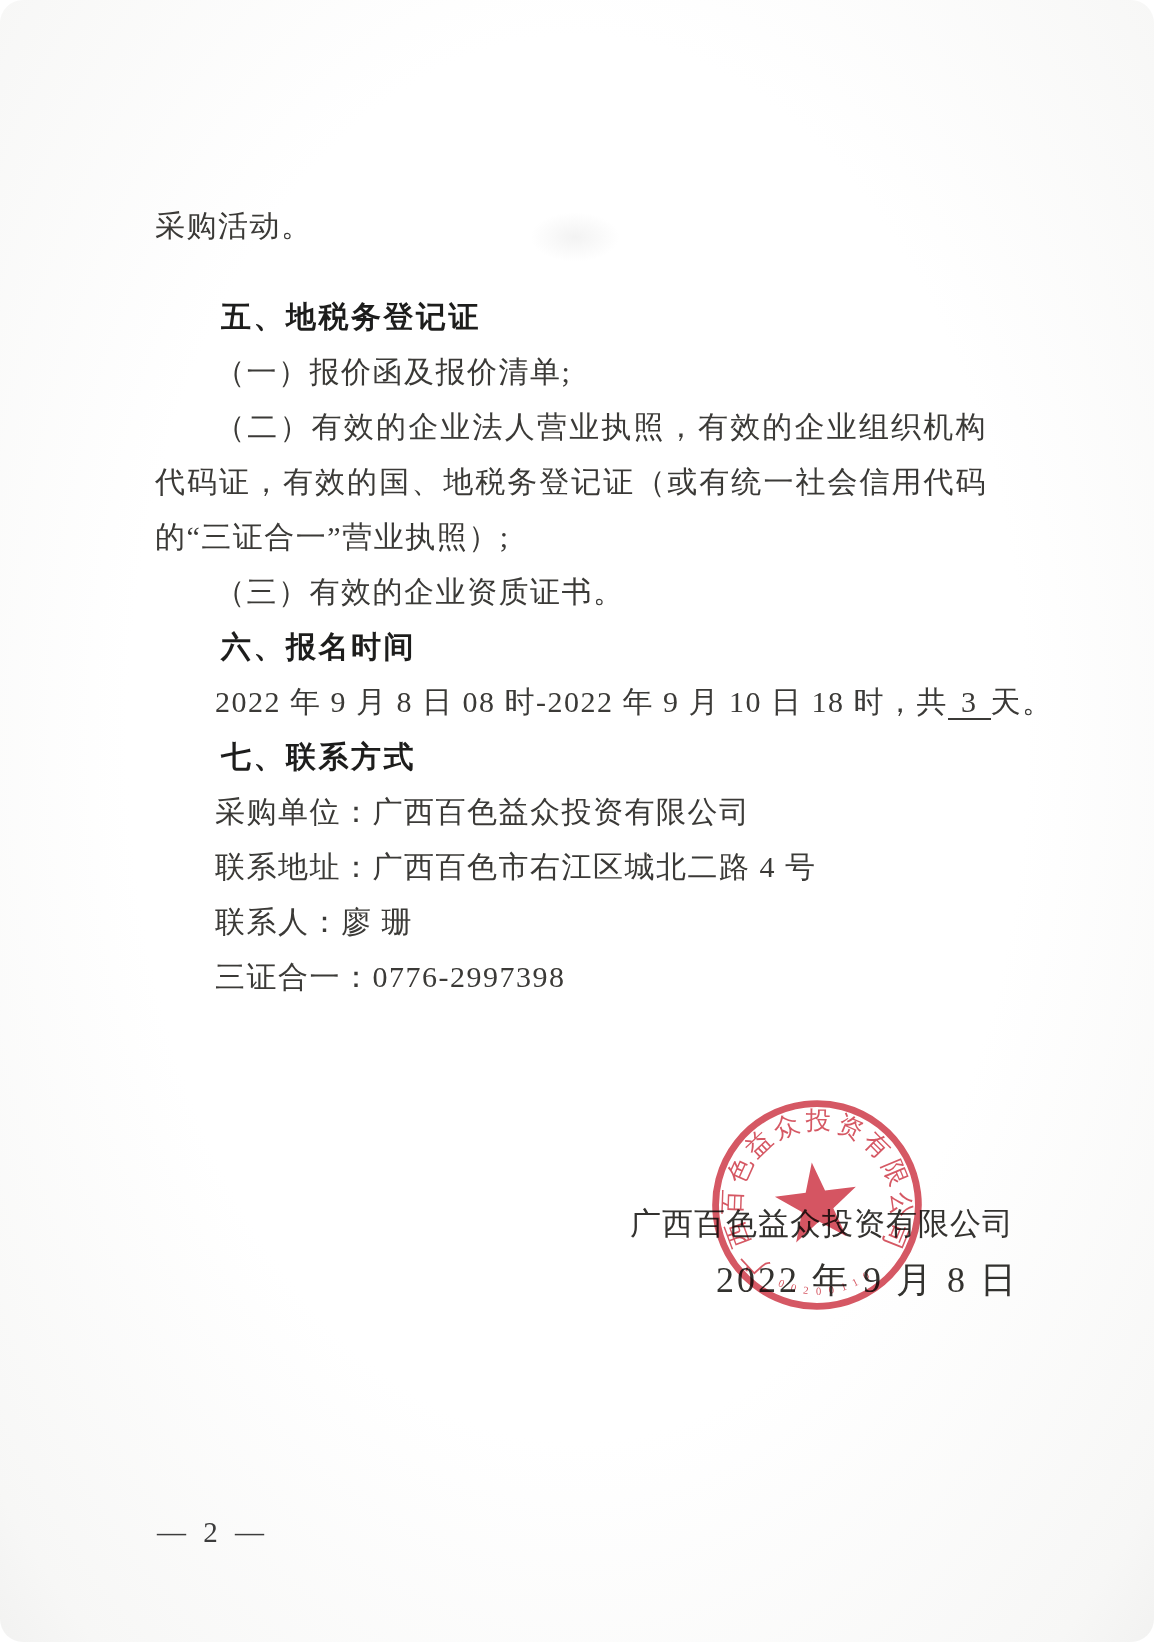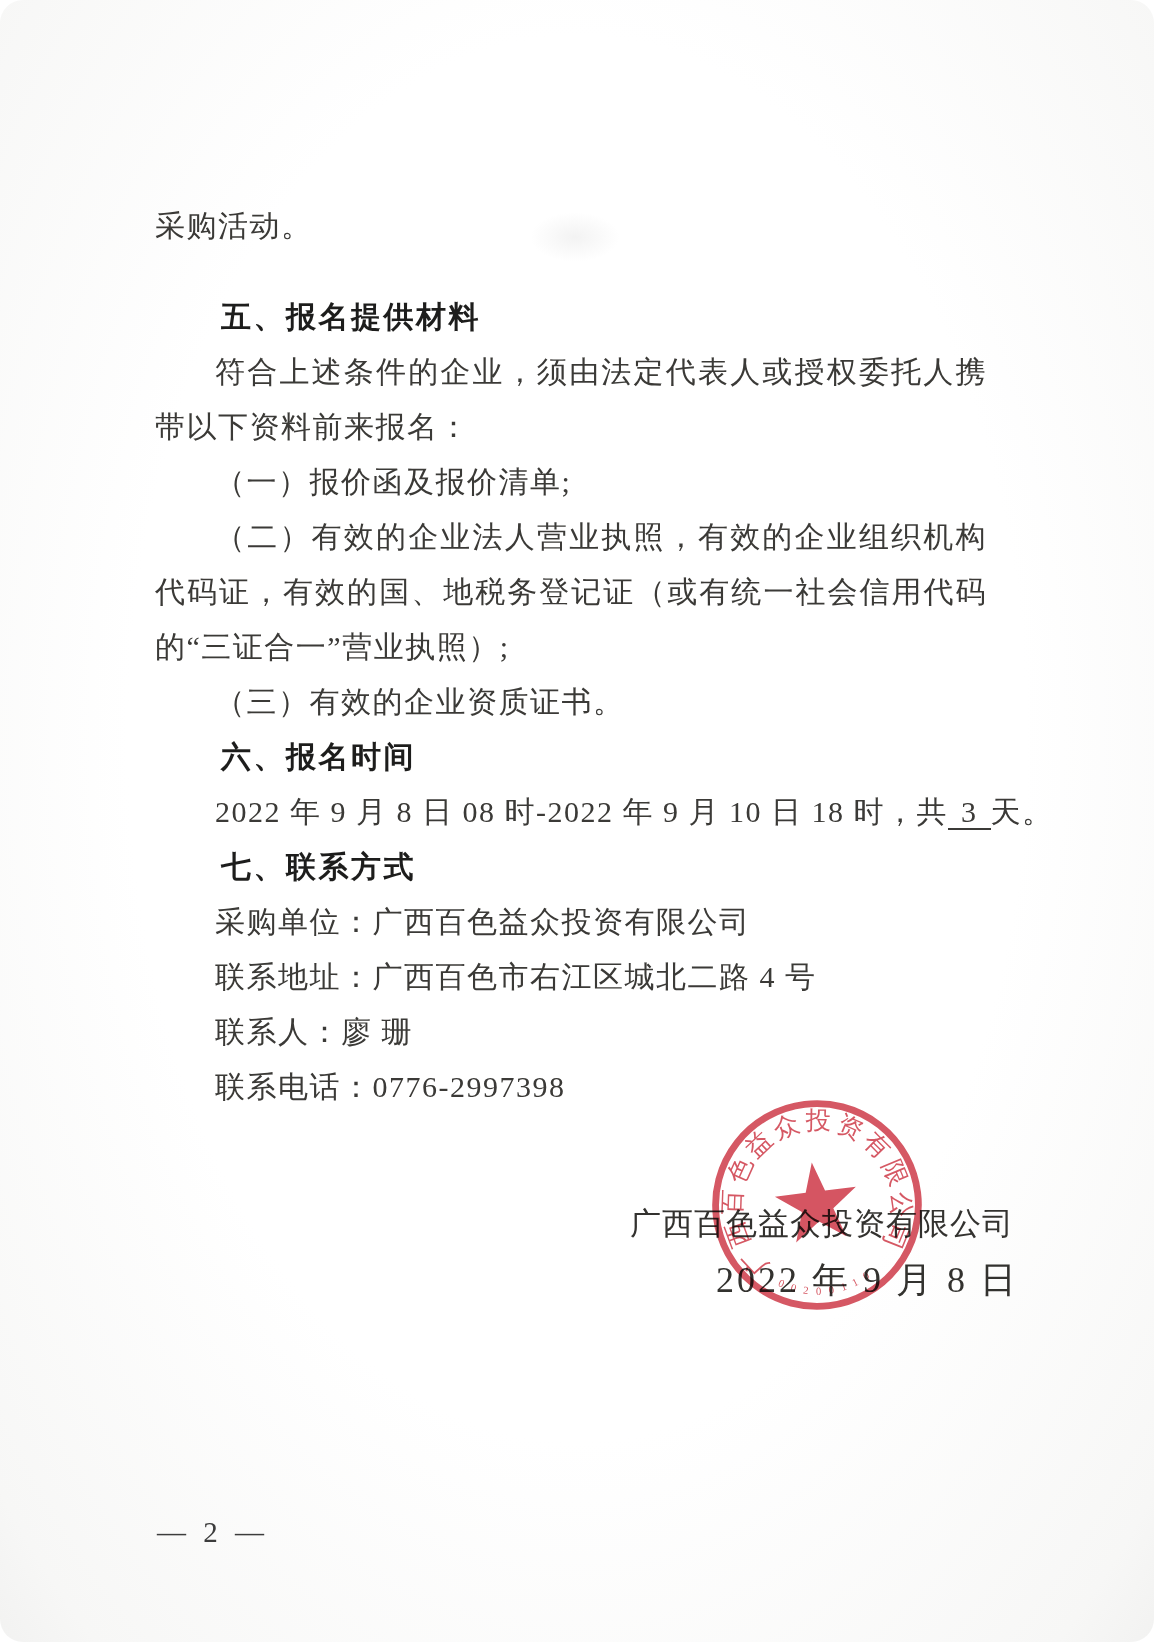--- a/index.html
+++ b/index.html
@@ -63,43 +63,42 @@
 <body>
 
 <div class="page">
 
   <div class="scan-smudge"></div>
 
   <div class="doc">
 
     <p>采购活动。</p>
 
-    <p class="sec-heading gap-before">五、报名提供材料</p>
+    <p class="sec-heading gap-before">五、地税务登记证</p>
 
-    <p class="indent">符合上述条件的企业，须由法定代表人或授权委托人携带以下资料前来报名：</p>
 
     <p class="indent">（一）报价函及报价清单;</p>
 
     <p class="indent">（二）有效的企业法人营业执照，有效的企业组织机构代码证，有效的国、地税务登记证（或有统一社会信用代码的“三证合一”营业执照）;</p>
 
     <p class="indent">（三）有效的企业资质证书。</p>
 
     <p class="sec-heading">六、报名时间</p>
 
     <p class="indent time-line"><span>2022 年 9 月 8 日 08 时-2022 年 9 月 10 日 18 时，共</span><span class="time-underline">3</span><span>天。</span></p>
 
     <p class="sec-heading">七、联系方式</p>
 
     <p class="contact-line"><span>采购单位：</span><span>广西百色益众投资有限公司</span></p>
 
     <p class="contact-line"><span>联系地址：</span><span>广西百色市右江区城北二路 4 号</span></p>
 
     <p class="contact-line"><span>联系人：</span><span>廖  珊</span></p>
 
-    <p class="contact-line"><span>联系电话：</span><span>0776-2997398</span></p>
+    <p class="contact-line"><span>三证合一：</span><span>0776-2997398</span></p>
 
   </div>
 
   <div class="sig-company">广西百色益众投资有限公司</div>
 
   <div class="sig-date">2022 年 9 月 8 日</div>
 
   <svg class="seal" viewBox="0 0 240 240">
     <defs>
       <path id="arcTop" d="M 64.8 175.2 A 78 78 0 1 1 175.2 175.2" fill="none"></path>

